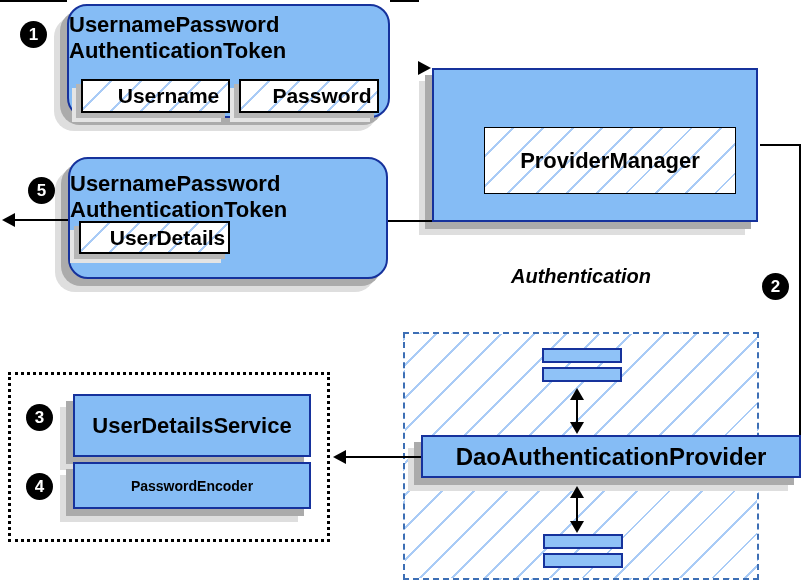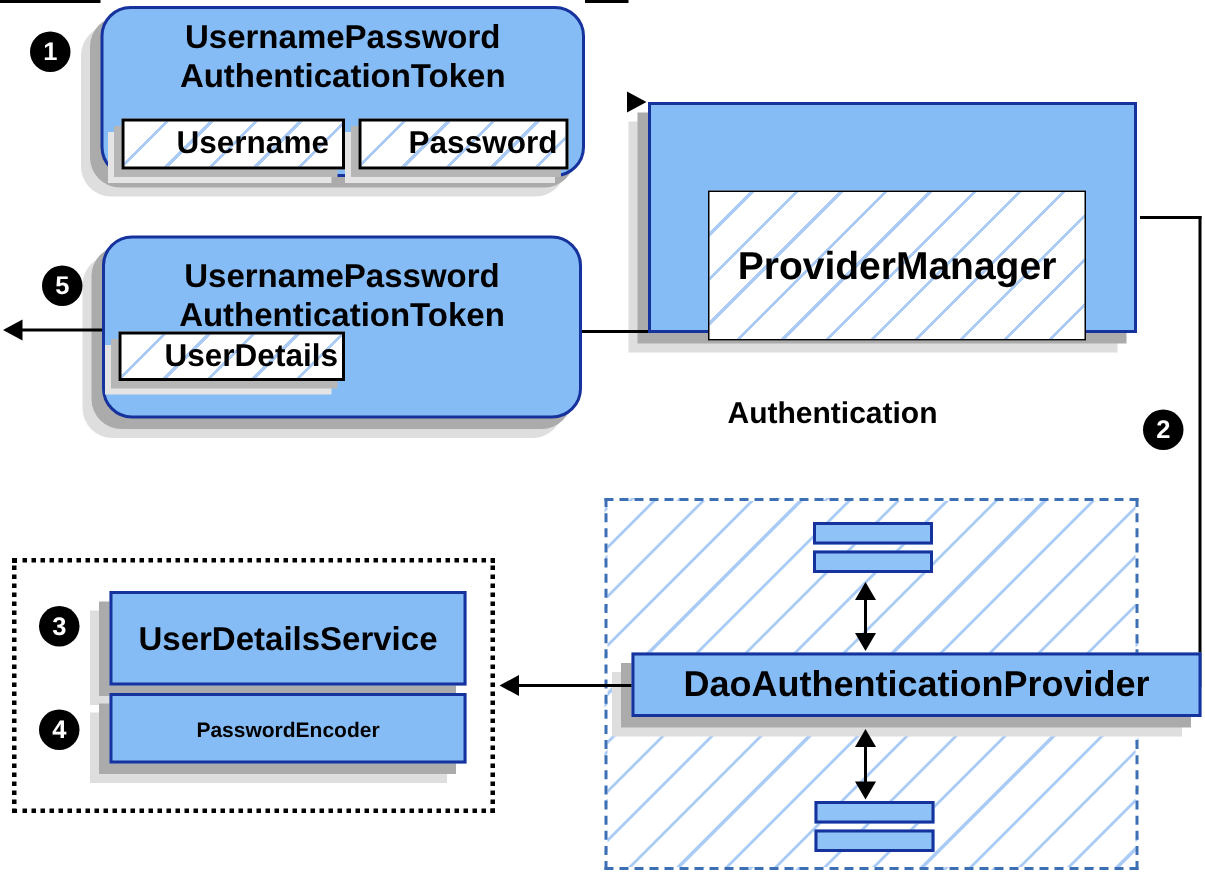--- a/index.html
+++ b/index.html
@@ -16,21 +16,21 @@
   .hatch{
     background-color:#fff;
     background-image:repeating-linear-gradient(135deg, rgba(0,0,0,0) 0px, rgba(0,0,0,0) 19px, #A9CBF6 19px, #A9CBF6 21px);
   }
   .field{
     position:absolute;border:2px solid #000;box-sizing:border-box;
     text-align:center;font-size:21px;
     box-shadow:-5px 5px 0 #b6b6b6, -9px 9px 0 #e4e4e4;
     padding-left:26px;
   }
-  .token-title{position:absolute;left:0;right:0;text-align:center;font-size:22px;line-height:26px;}
+  .token-title{position:absolute;left:0;right:0;font-size:22px;line-height:26px;}
   .bar{position:absolute;width:80px;height:15px;background:#8FC2F7;border:2px solid #16329C;box-sizing:border-box;}
   
   .hline,.vline{position:absolute;background:#000;}
   .hline{height:2px;}
   .vline{width:2px;}
   .tri{position:absolute;width:0;height:0;}
   .tri-right{border-top:7px solid transparent;border-bottom:7px solid transparent;border-left:13px solid #000;}
   .tri-left{border-top:7px solid transparent;border-bottom:7px solid transparent;border-right:13px solid #000;}
   .tri-up{border-left:7px solid transparent;border-right:7px solid transparent;border-bottom:12px solid #000;}
   .tri-down{border-left:7px solid transparent;border-right:7px solid transparent;border-top:12px solid #000;}
@@ -65,21 +65,21 @@
     </div>
     <div class="field hatch center-text" style="left:170px;top:73px;width:140px;height:34px;">
       <span>Password</span>
     </div>
   </div>
 
   <div class="hline" style="left:390px;top:67;width:29px;"></div>
   <div class="tri tri-right" style="left:418px;top:61px;"></div>
 
   <div class="node shadow2" style="left:432px;top:68px;width:326px;height:154px;">
-    <div class="hatch center-text" style="position:absolute;left:38px;top:57px;width:252px;height:100px;border:1.5px solid #000;box-sizing:border-box;font-size:26px;">
+    <div class="hatch center-text" style="position:absolute;left:50px;top:57px;width:252px;height:67px;border:1.5px solid #000;box-sizing:border-box;font-size:22px;">
       <span>ProviderManager</span>
     </div>
   </div>
 
   <div class="hline" style="left:388px;top:220px;width:44px;"></div>
 
   <div class="node rounded shadow2" style="left:68px;top:157px;width:320px;height:122px;">
     <div class="token-title" style="top:12px;">
       <div>UsernamePassword</div>
       <div>AuthenticationToken</div>
@@ -90,21 +90,21 @@
   </div>
 
   <div class="hline" style="left:14px;top:219px;width:54px;"></div>
   <div class="tri tri-left" style="left:2px;top:213px;"></div>
 
   <div class="hline" style="left:760px;top:144px;width:41px;"></div>
   <div class="vline" style="left:799px;top:144px;height:314px;"></div>
   <div class="hline" style="left:773px;top:456px;width:27px;"></div>
   <div class="tri tri-left" style="left:760px;top:450px;"></div>
 
-  <div class="group-label" style="left:444px;top:264px;width:222px;">
+  <div class="group-label" style="left:470px;top:264px;width:222px;font-style:italic;">
     <div>Authentication</div>
   </div>
 
   <div class="dashed-box" style="left:403px;top:332px;width:356px;height:248px;"></div>
 
   <div class="bar" style="left:542px;top:348px;"></div>
   <div class="bar" style="left:542px;top:367px;"></div>
 
   <div class="vline" style="left:576px;top:397px;height:29px;"></div>
   <div class="tri tri-up" style="left:570px;top:388px;"></div>

